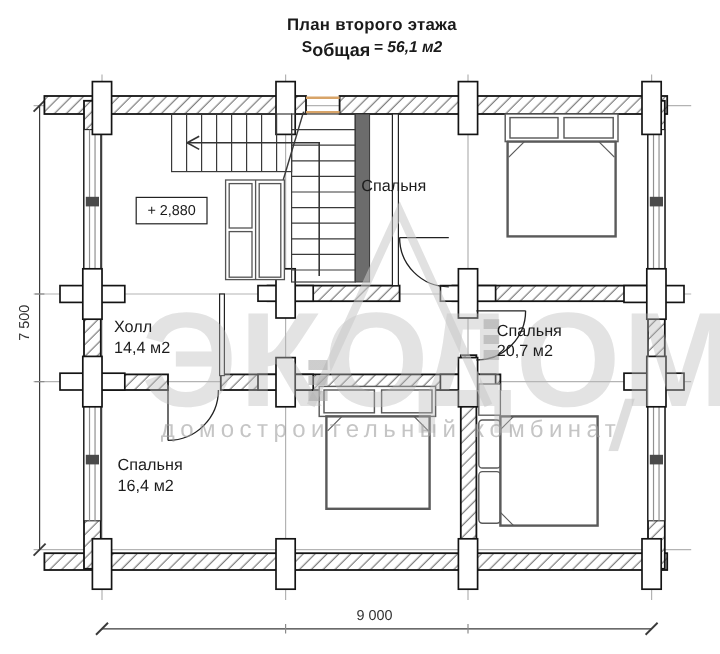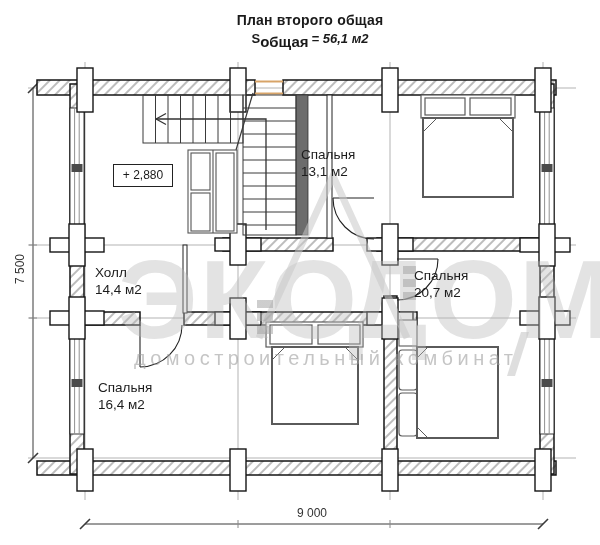--- a/index.html
+++ b/index.html
@@ -237,29 +237,28 @@
     <polyline points="7,170 81,8 155,170" fill="none" stroke="rgba(200,200,200,0.55)" stroke-width="7"></polyline>
   </svg>
   <svg class="abs" style="left:505px;top:332px" width="30" height="44">
     <polygon points="16,0 24,0 10,44 2,44" fill="rgba(195,195,195,0.55)"></polygon>
   </svg>
   <div class="wm-dash" style="left:257px;top:300px;width:16px;height:39px"></div>
   <div class="wm-dash" style="left:403px;top:266px;width:13px;height:35px"></div>
   <div class="wm-tagline">домостроительный комбинат</div>
 
   <div class="abs title-block">
-    <div class="title-main">План второго общая</div>
+    <div class="title-main">План второго этажа</div>
     <div class="title-area"><span>S</span><sub>общая</sub><span class="val">= 56,1 м2</span></div>
   </div>
 
   <div class="abs elev-box">+ 2,880</div>
 
   <div class="room-label" style="left:366px;top:146px">
     <span style="display:block">Спальня</span>
-    <span style="display:block">13,1 м2</span>
   </div>
   <div class="room-label" style="left:160px;top:264px">
     <span style="display:block">Холл</span>
     <span style="display:block">14,4 м2</span>
   </div>
   <div class="room-label" style="left:479px;top:267px">
     <span style="display:block">Спальня</span>
     <span style="display:block">20,7 м2</span>
   </div>
   <div class="room-label" style="left:163px;top:379px">

